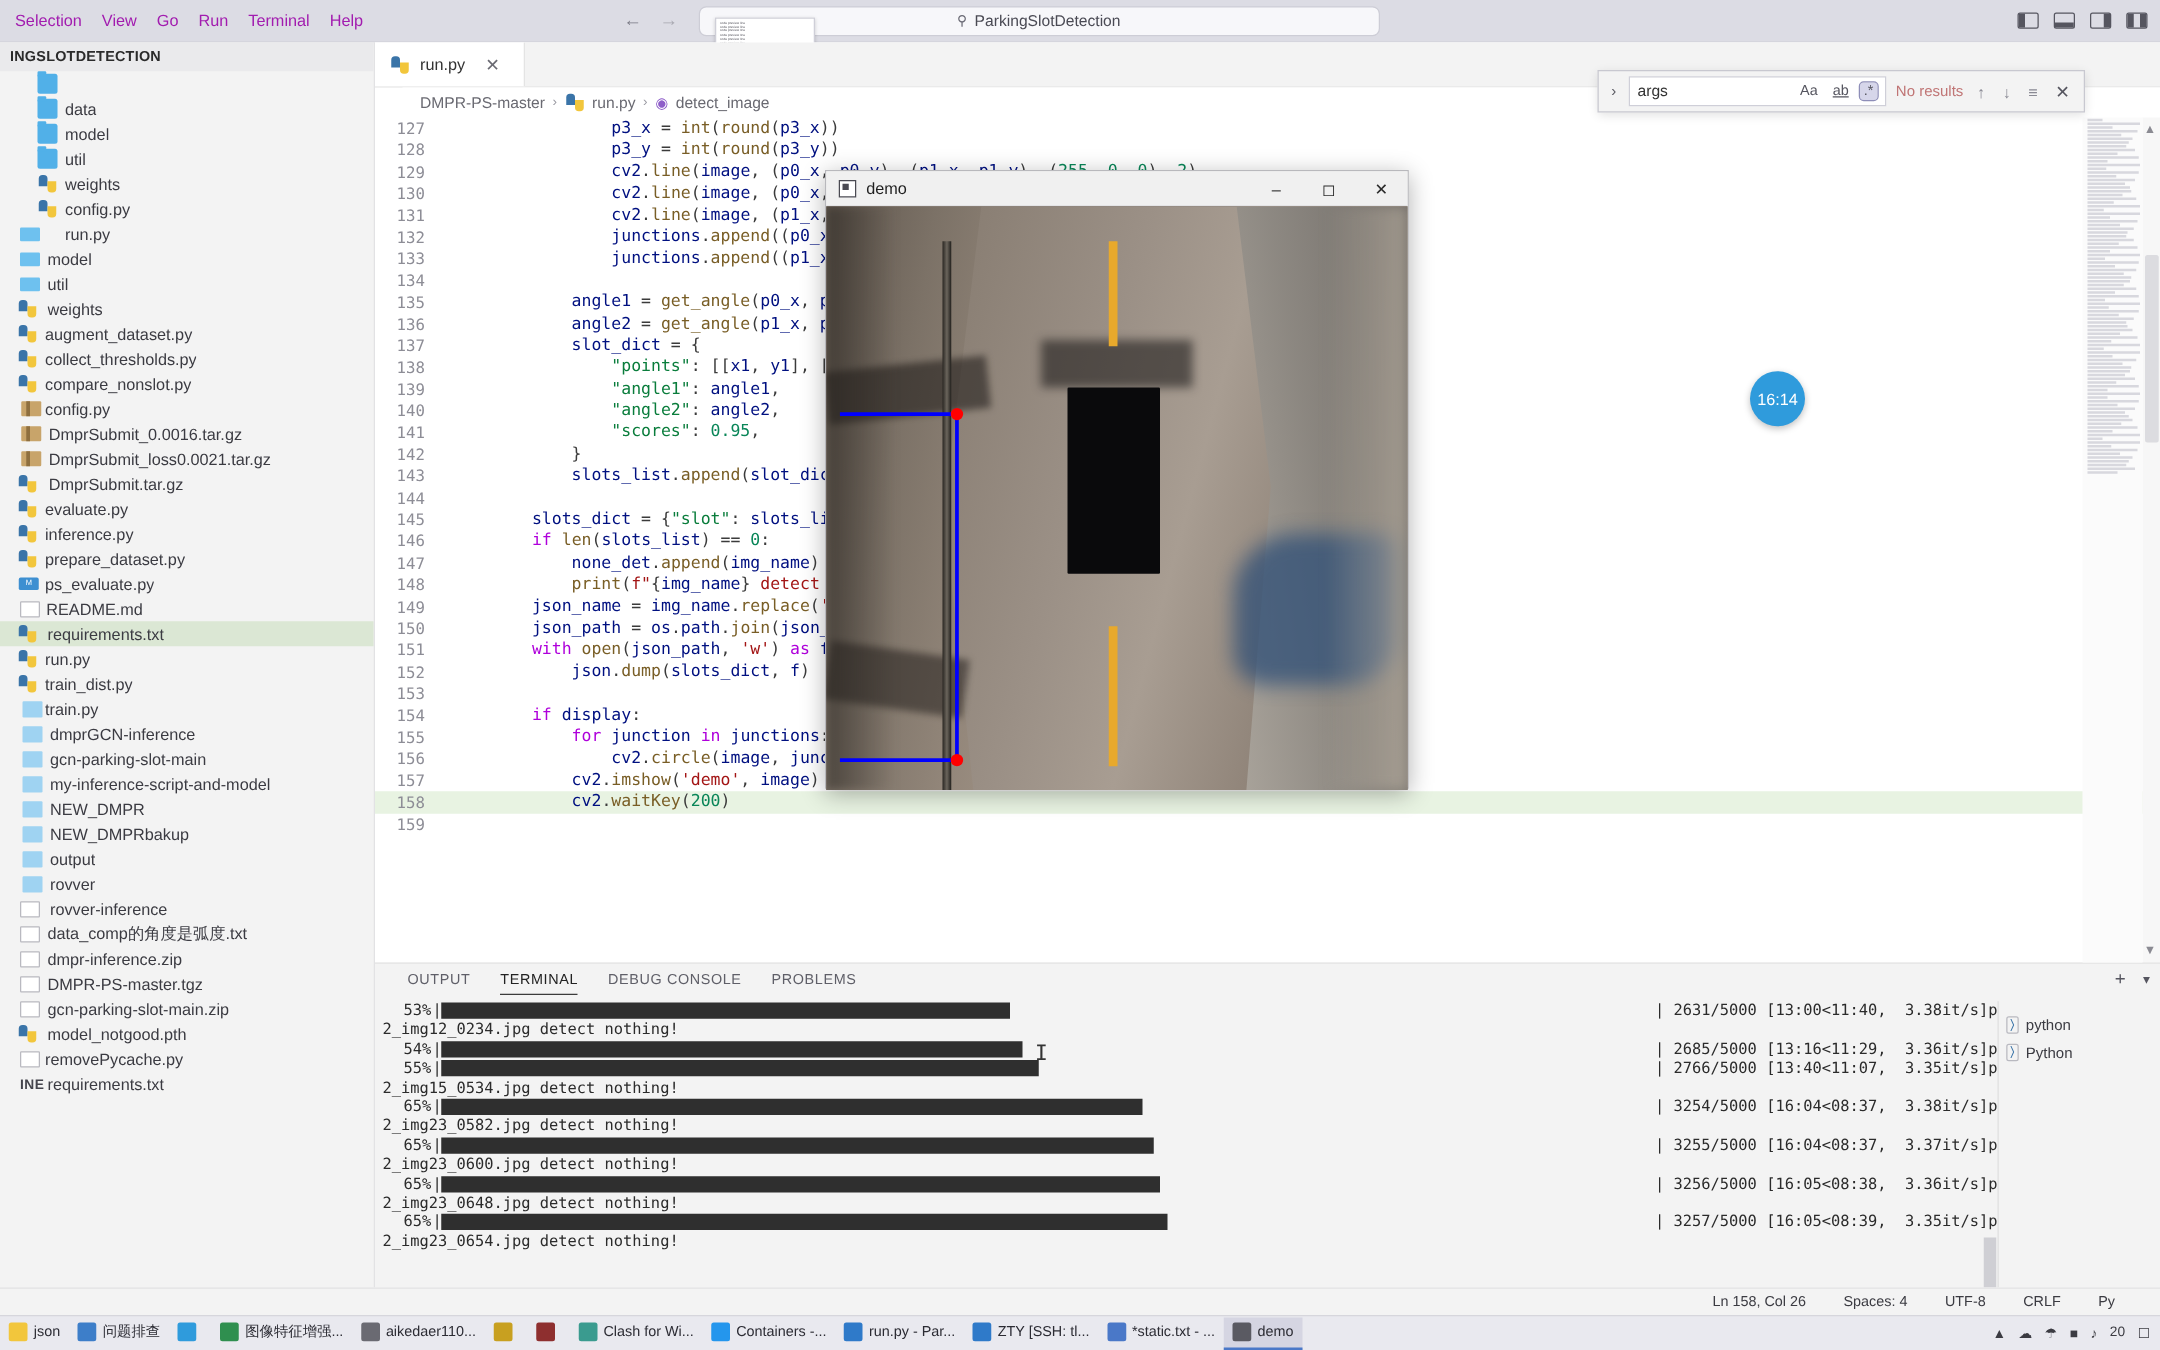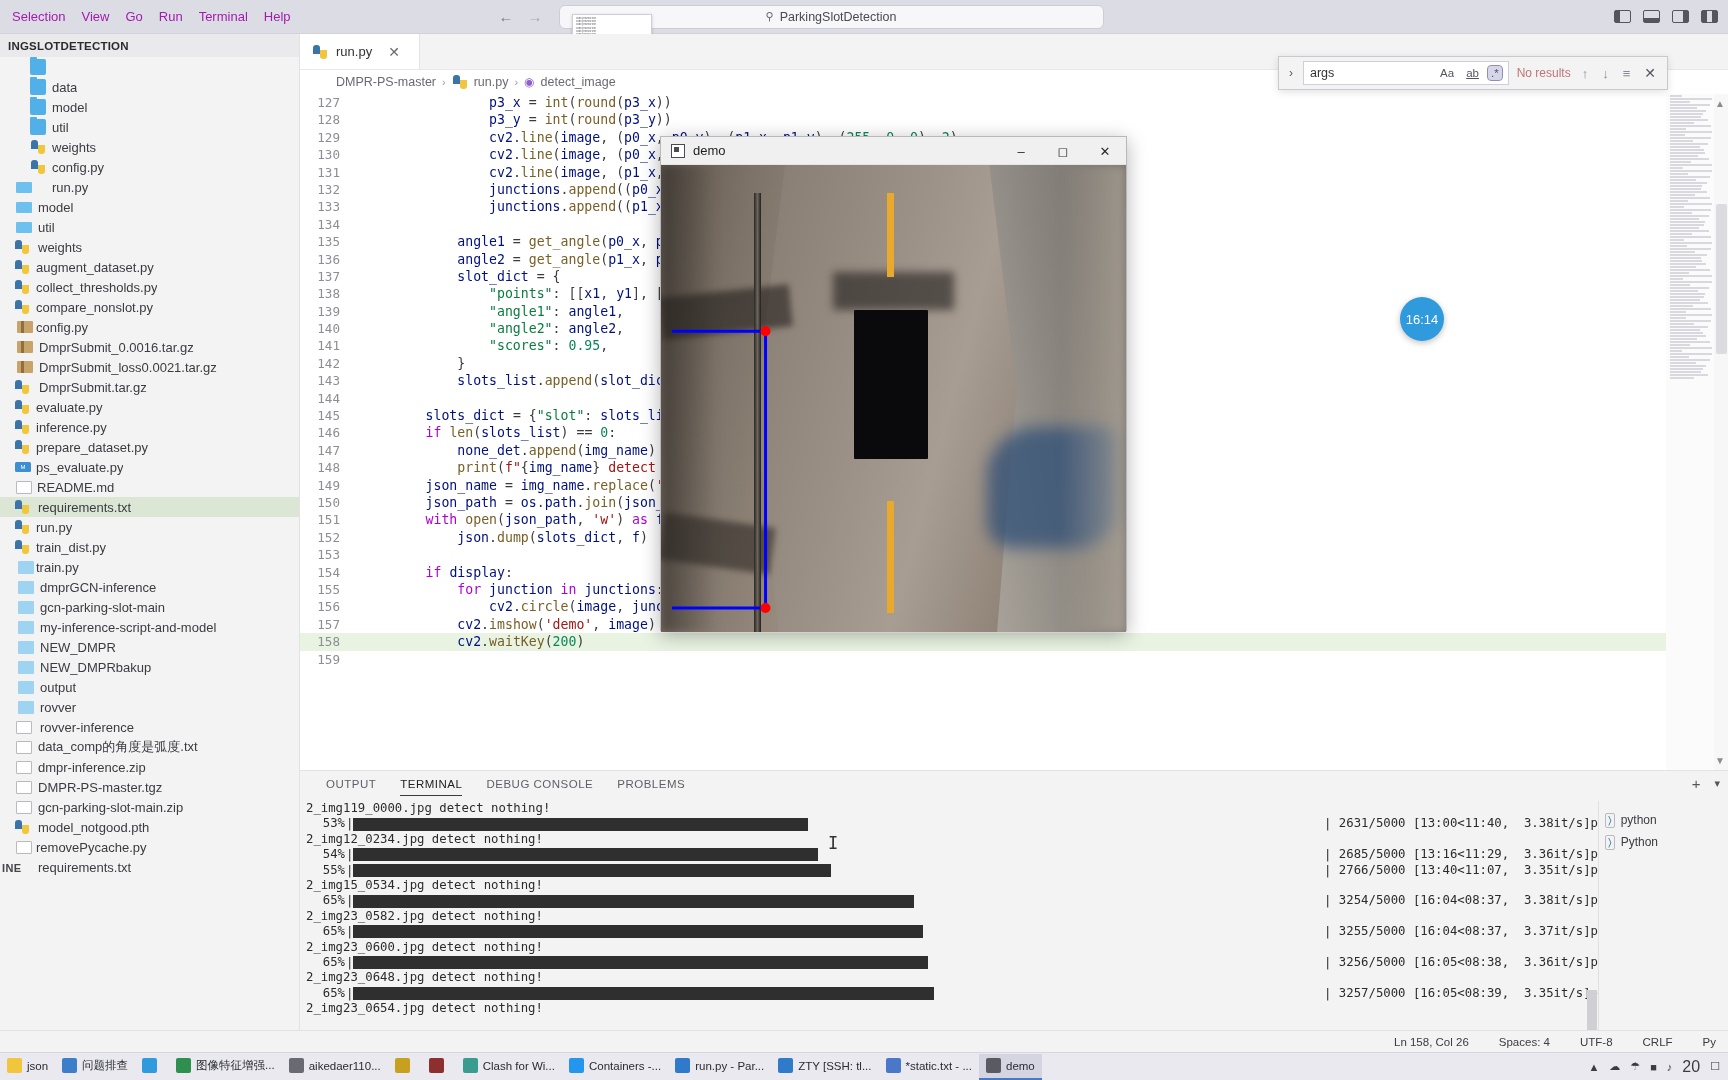--- a/index.html
+++ b/index.html
@@ -83,21 +83,21 @@
   .ic.tar { background: #c8a46a; width: 10px; height: 12px; margin-left: 3px; border-radius: 1px; position: relative; }
   .ic.tar::after { content:""; position:absolute; left:3.5px; top:0; width:3px; height:12px; background:#8e6f3f; }
   
   .ic.md { background: #3d8fd1; width: 13px; height: 10px; margin-left: 1px; border-radius: 1.5px; color:#fff; font-size:6px; line-height:10px; text-align:center; }
   
   .ic.file { width: 11px; height: 13px; margin-left: 2px; background: #ffffff; border: 1px solid #b9b9c0; border-radius: 1px; }
   
   .ic.dir { width: 4px; height: 13px; margin-left: 4px; background: #9fd3f2; border-radius: 1px; }
   .tlabel { overflow: hidden; text-overflow: ellipsis; margin-top: 40px; }
   .sec-label {
-    height: 22px; display: flex; align-items: center; padding-left: 2px;
+    height: 22px; display: flex; align-items: center; padding-left: 16px;
     font-size: 11px; font-weight: bold; letter-spacing: .4px; color: #44444c; text-transform: uppercase;
   }
 
   
   .editor-area { position: absolute; left: 300px; top: 34px; right: 0; bottom: 50px; background: #ffffff; }
   .tabbar { height: 36px; background: #f3f3f3; display: flex; align-items: stretch; border-bottom: 1px solid #e8e8e8; }
   .tab {
     display: flex; align-items: center; gap: 8px; padding: 0 12px;
     background: #ffffff; border-right: 1px solid #e4e4e4; font-size: 13px; color: #333;
     min-width: 120px;
@@ -240,34 +240,34 @@
     background: #2f9bdc; color: #ffffff; display: flex; align-items: center; justify-content: center;
     font-size: 13px; box-shadow: 0 2px 6px rgba(0,0,0,.25); z-index: 35;
   }
 
   
   .statusbar {
     position: absolute; left: 0; bottom: 28px; width: 1728px; height: 22px;
     background: #f3f3f3; border-top: 1px solid #e2e2e4;
     display: flex; align-items: center; font-size: 11.5px; color: #3b3b42;
   }
-  .sb-right { margin-left: auto; display: flex; align-items: center; gap: 14px; padding-right: 4px; text-align: center; }
+  .sb-right { margin-left: auto; display: flex; align-items: center; gap: 14px; padding-right: 28px; text-align: center; }
   .sb-item { padding: 0 8px; cursor: default; }
 
   
   .taskbar {
     position: absolute; left: 0; bottom: 0; width: 1728px; height: 28px;
     background: #e9e9ef; border-top: 1px solid #d6d6dc;
     display: flex; align-items: center; gap: 0; font-size: 11.5px; color: #2b2b33;
   }
   .tb-item { display: flex; align-items: center; gap: 5px; padding: 0 7px; height: 26px; white-space: nowrap; cursor: default; border-bottom: 2px solid transparent; }
   .tb-item.active { background: #d5d5e2; border-bottom-color: #4a78c8; }
   .tb-ico { width: 15px; height: 15px; border-radius: 2px; flex: 0 0 15px; }
   .tb-tray { margin-left: auto; display: flex; align-items: center; gap: 10px; padding-right: 8px; color: #3b3b42; font-size: 11px; }
-  .clock-tb { text-align: right; line-height: 11px; font-size: 16px; }
+  .clock-tb { text-align: right; line-height: 11px; font-size: 11px; }
 </style>
 </head>
 <body>
 
 <div id="app">
 
   <div class="titlebar">
     <div class="menu-items">
       <div class="menu-item">Selection</div>
       <div class="menu-item">View</div>
@@ -619,21 +619,20 @@
       <div class="ptab active">TERMINAL</div>
       <div class="ptab">DEBUG CONSOLE</div>
       <div class="ptab">PROBLEMS</div>
     </div>
     <div class="panel-right">
       <span>+</span>
       <span style="font-size:11px">▾</span>
     </div>
 
     <div class="term-body" id="term-body">
-        <div class="tline">2_img119_0000.jpg detect nothing!</div>
         <div class="pbar-row">
           <span class="pbar-pct">53%</span>
           <span class="pbar-pipe">|</span>
           <span class="pbar-fill" style="width: 455px;"></span>
           <span class="rstat">| 2631/5000 [13:00&lt;11:40,  3.38it/s]p</span>
         </div>
         <div class="tline">2_img12_0234.jpg detect nothing!</div>
         <div class="pbar-row">
           <span class="pbar-pct">54%</span>
           <span class="pbar-pipe">|</span>

